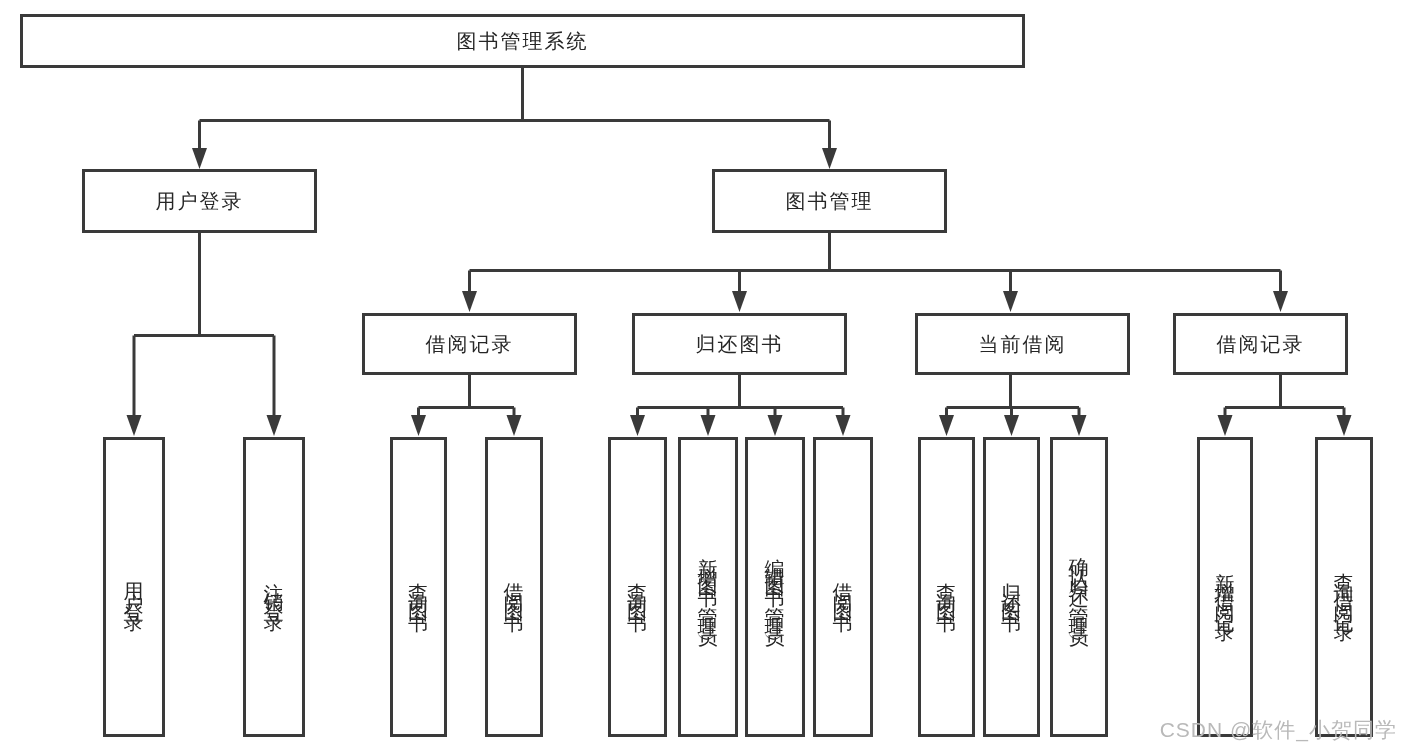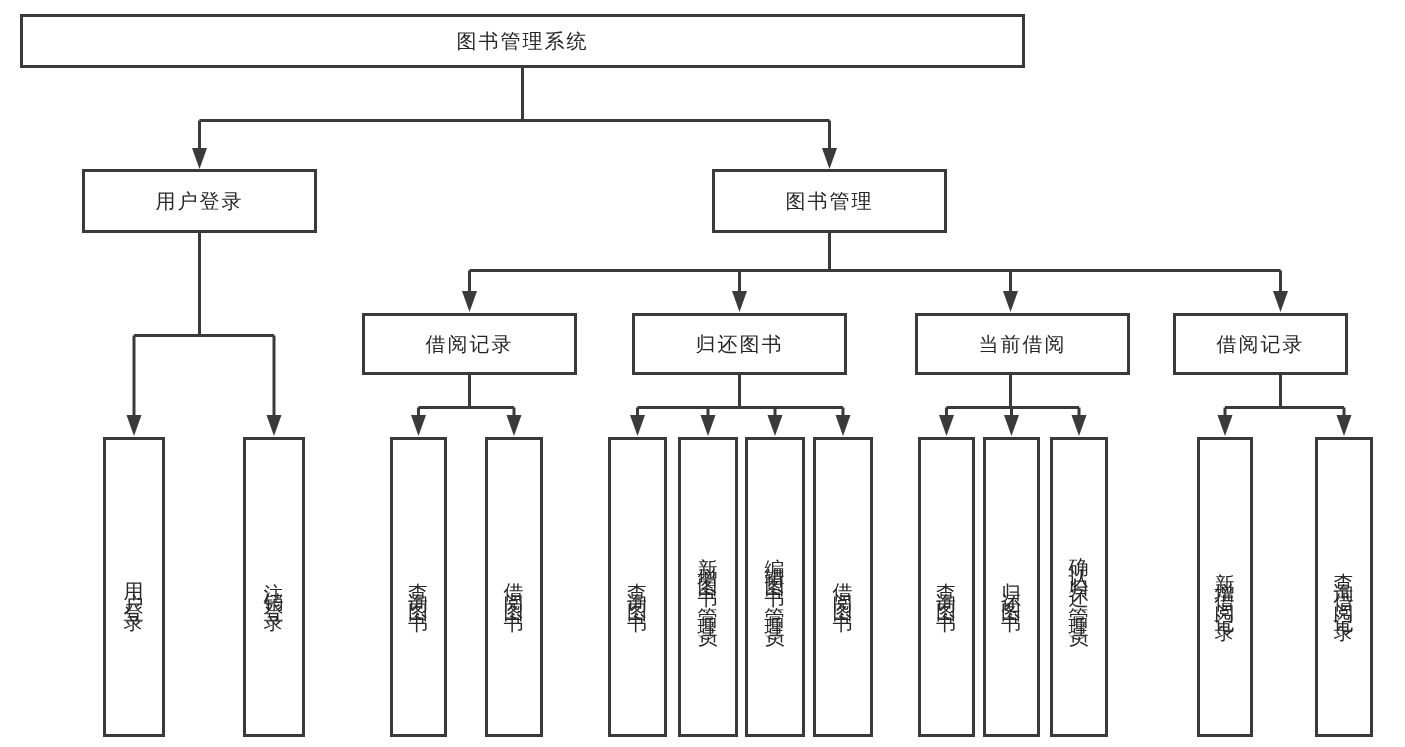--- a/index.html
+++ b/index.html
@@ -158,13 +158,14 @@
       <div class="node vertical" style="left: 1050px; top: 437px; width: 58px; height: 300px;">
         <span class="label">确认归还（管理员）</span>
       </div>
       <div class="node vertical" style="left: 1197px; top: 437px; width: 56px; height: 300px;">
         <span class="label">新增借阅记录</span>
       </div>
       <div class="node vertical" style="left: 1315px; top: 437px; width: 58px; height: 300px;">
         <span class="label">查询借阅记录</span>
       </div>
     </div>
+  <div id="watermark">CSDN @软件_小贺同学</div>
 </div>
 
 </body></html>

